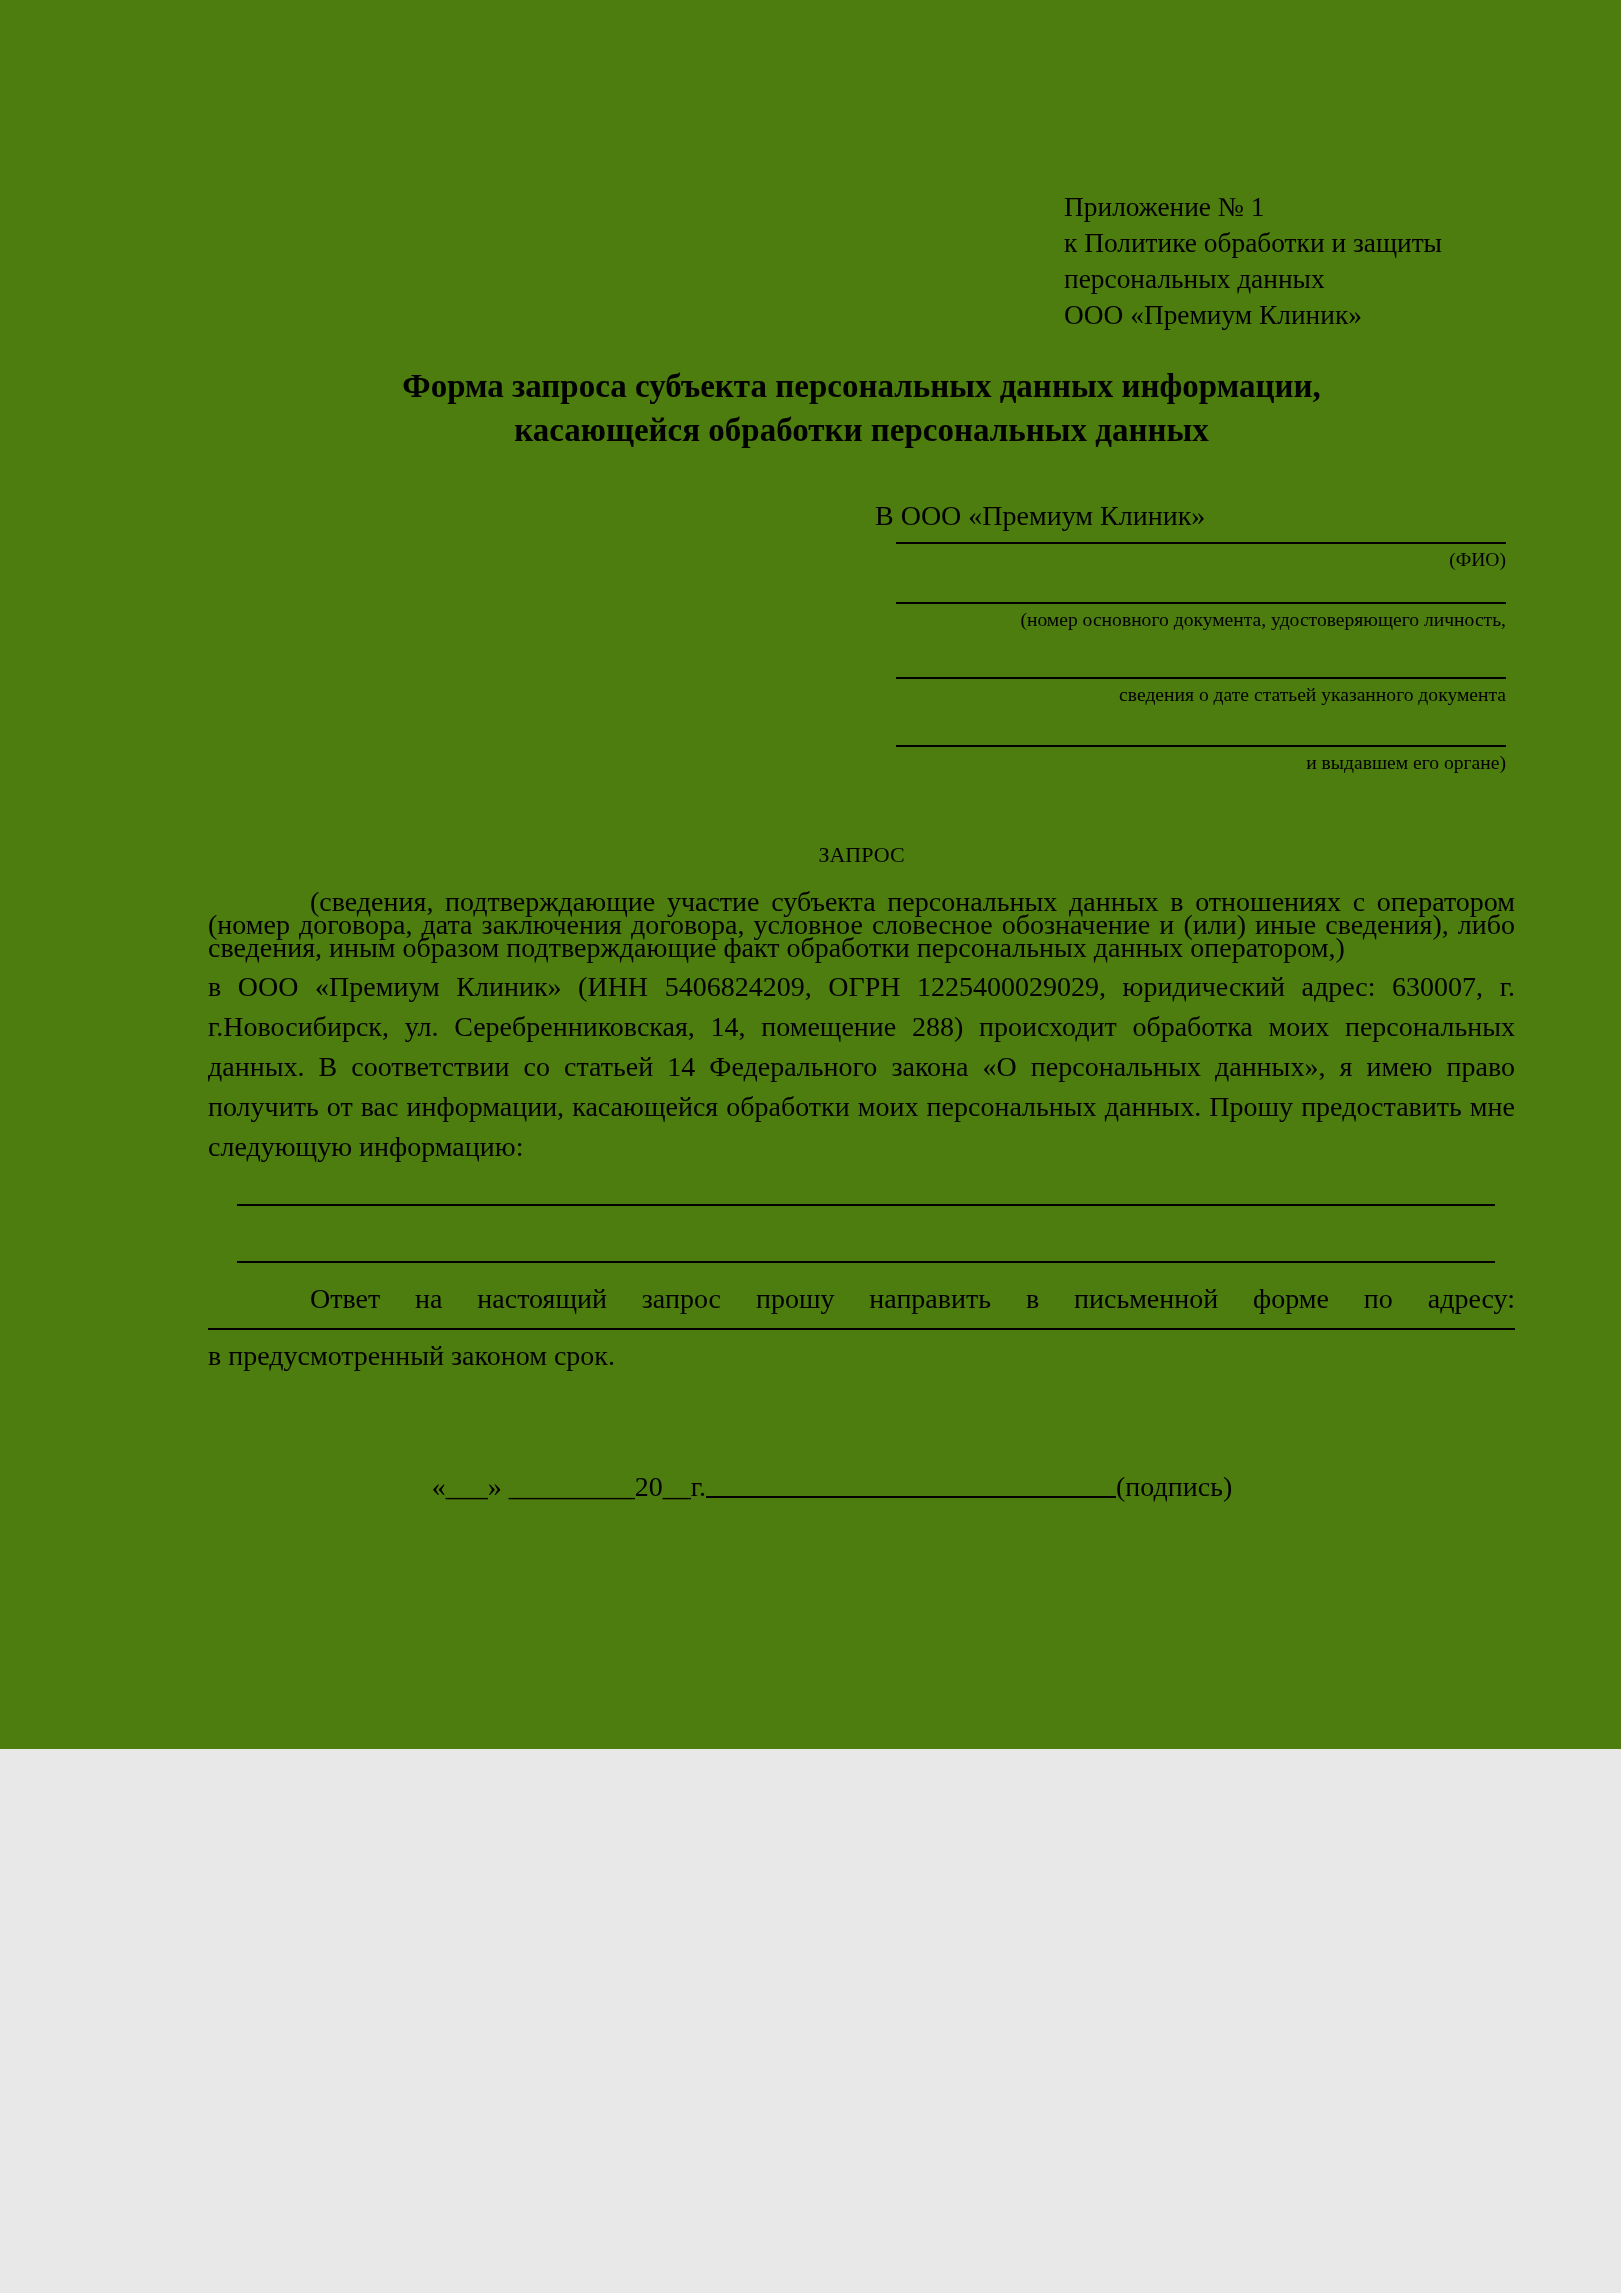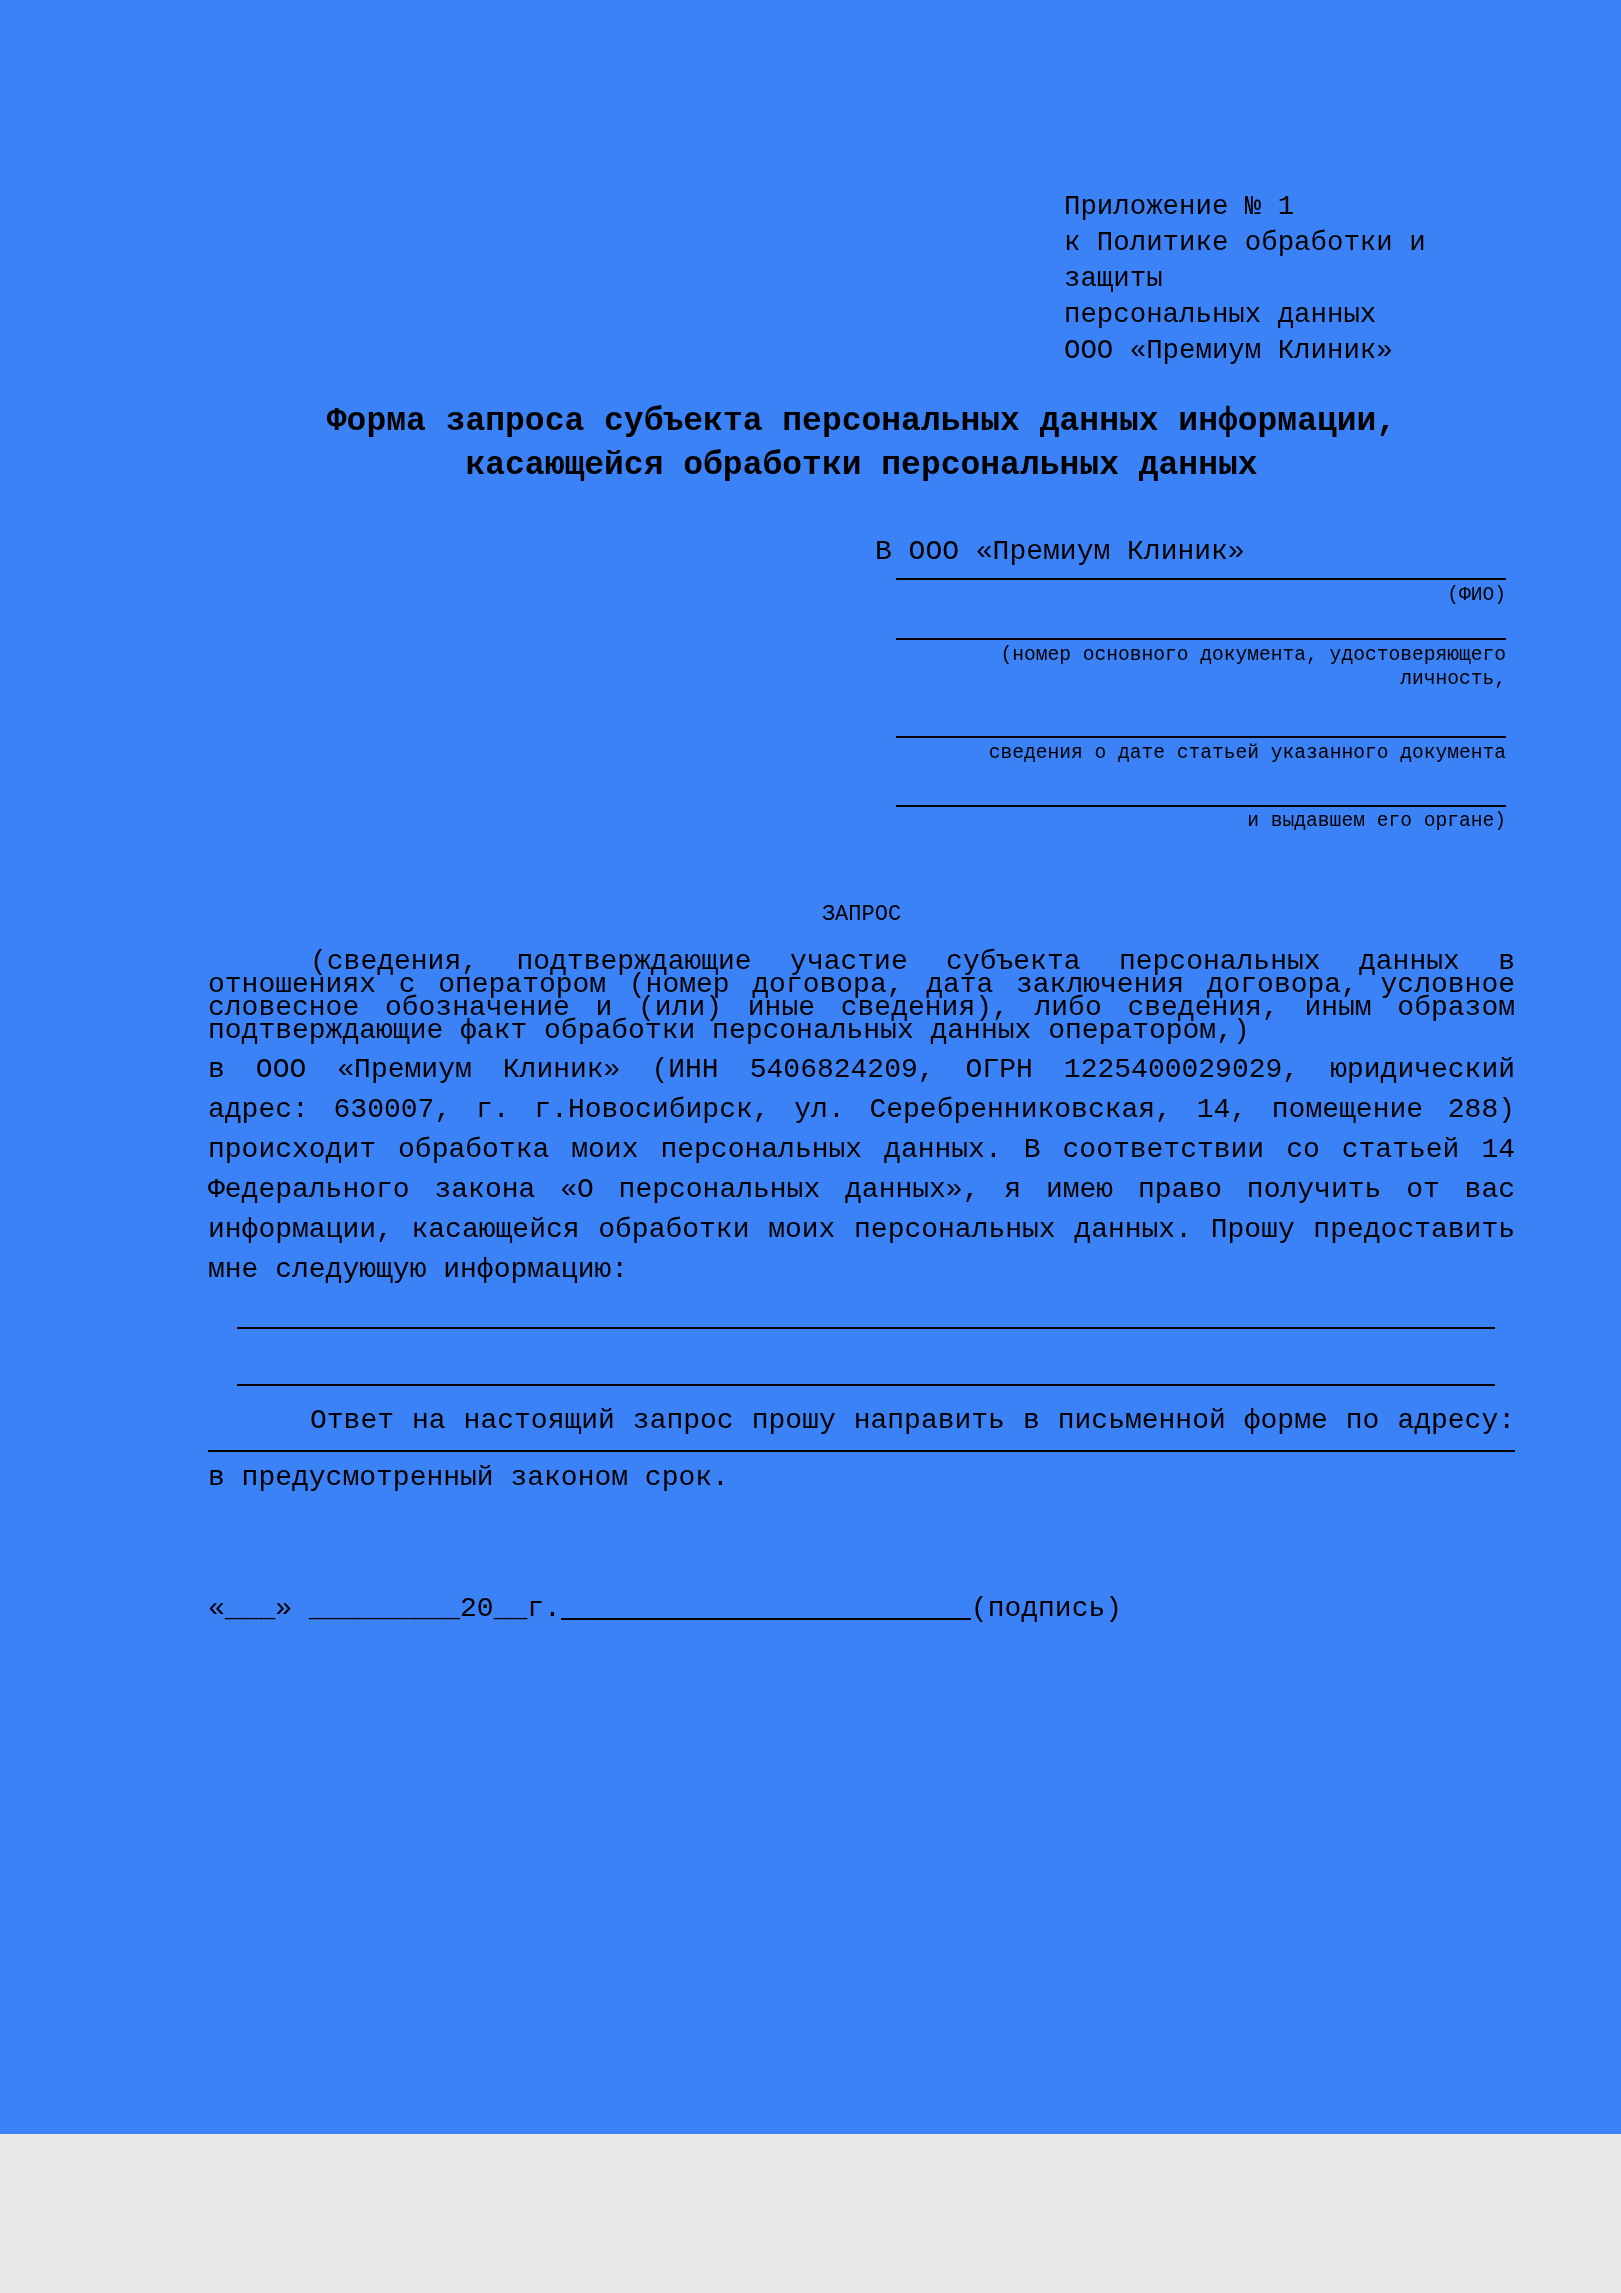--- a/index.html
+++ b/index.html
@@ -1,21 +1,21 @@
 <!DOCTYPE html>
 <html lang="ru"><head>
 <meta charset="utf-8">
 <style>
   html, body { margin: 0; padding: 0; background: #e8e8e8; }
   .page {
     position: relative;
     width: 1621px;
-    height: 2134px;
-    background: #3b82f6;
-    font-family: Liberation Mono, monospace;
+    height: 1749px;
+    background: #4d7c0f;
+    font-family: Liberation Serif, serif;
     color: #000000;
     overflow: hidden;
   }
   .content {
     position: absolute;
     left: 208px;
     top: 189px;
     width: 1307px;
   }
 
@@ -95,21 +95,21 @@
 
   
   .address-row { display: flex; margin-top: 9.8px; font-size: 28px; line-height: 39px; flex-direction: column; }
   .address-row .fill { flex: 1; border-bottom: 2.9px solid #000; margin-bottom: 5.9px; }
   .address-row .tail { white-space: nowrap; }
 
   
   .footer-row {
     margin-top: 94px;
     display: flex;
-    justify-content: flex-start;
+    justify-content: center;
     align-items: flex-end;
     font-size: 28px;
     line-height: 35px;
   }
   .footer-row .date { white-space: nowrap; }
   .footer-row .sign-group { display: flex; align-items: flex-end; margin-right: 59px; }
   .footer-row .sig-line { width: 410px; border-bottom: 2.9px solid #000; margin-bottom: 5.9px; }
 </style>
 </head>
 <body>

